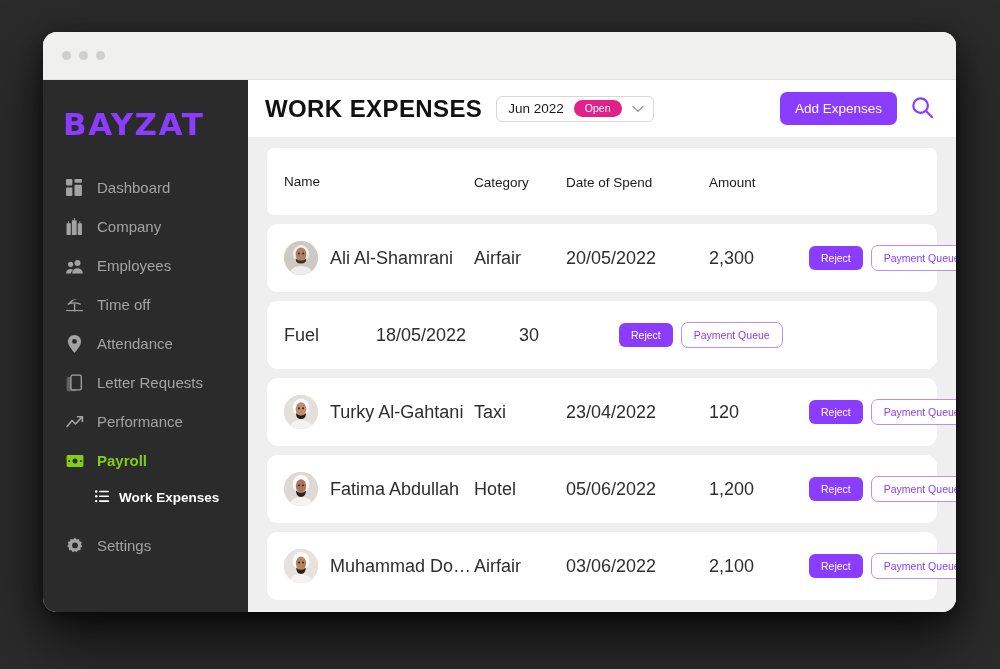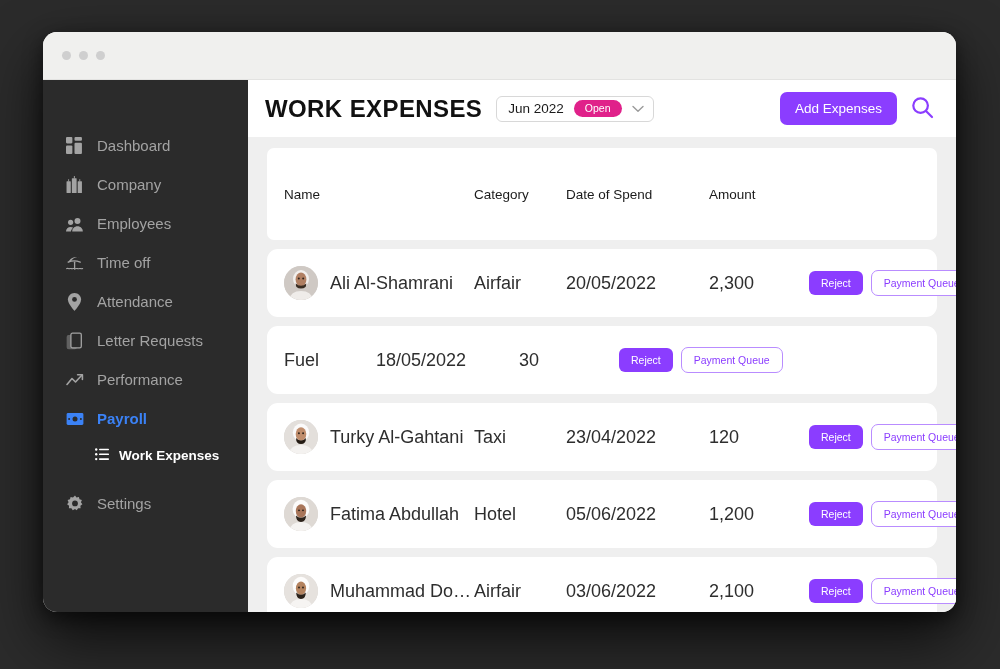--- a/index.html
+++ b/index.html
@@ -63,21 +63,21 @@
   .nav-item {
     display: flex;
     align-items: center;
     gap: 13px;
     padding: 0 0 0 22px;
     height: 39px;
     color: #a3a3a3;
     font-size: 15px;
     cursor: pointer;
   }
-  .nav-item.active { color: #3b82f6; font-weight: 700; }
+  .nav-item.active { color: #84cc16; font-weight: 700; }
   .nav-item .ico {
     width: 19px; height: 19px;
     display: flex; align-items: center; justify-content: center;
     flex: 0 0 19px;
   }
   .nav-item .ico svg { display: block; }
 
   .sub-item {
     display: flex;
     align-items: center;
@@ -172,21 +172,21 @@
 
   .card {
     background: #ffffff;
     border-radius: 11px;
     margin-bottom: 9px;
     height: 68px;
     display: flex;
     align-items: center;
     padding: 0 17px;
   }
-  .card.header-card { height: 92px; border-radius: 7px; }
+  .card.header-card { height: 67px; border-radius: 7px; }
 
   .col-name   { flex: 0 0 190px; display: flex; align-items: center; gap: 12px; min-width: 0; }
   .col-cat    { flex: 0 0 92px; }
   .col-date   { flex: 0 0 143px; }
   .col-amount { flex: 0 0 100px; }
   .col-act    { flex: 1; display: flex; align-items: center; gap: 8px; justify-content: flex-start; }
 
   .th { font-size: 13.5px; color: #1b1b1b; font-weight: 400; }
   .td { font-size: 18px; color: #2e2e2e; white-space: nowrap; overflow: hidden; text-overflow: ellipsis; }
 
@@ -235,20 +235,21 @@
       <span class="dot"></span>
       <span class="dot"></span>
       <span class="dot"></span>
     </div>
   </div>
 
   <div class="body-area">
 
     <div class="sidebar">
 
+      <div class="logo">BAYZAT</div>
 
       <div class="nav">
 
         <div class="nav-item">
           <span class="ico">
             <svg width="17" height="17" viewBox="0 0 16 16" fill="currentColor">
               <rect x="0" y="0" width="6" height="6" rx="1"></rect>
                 <rect x="8" y="0" width="7" height="3.5" rx="1"></rect>
               <rect x="0" y="8" width="6" height="8" rx="1"></rect>
                 <rect x="8" y="5.5" width="7" height="10.5" rx="1"></rect>

